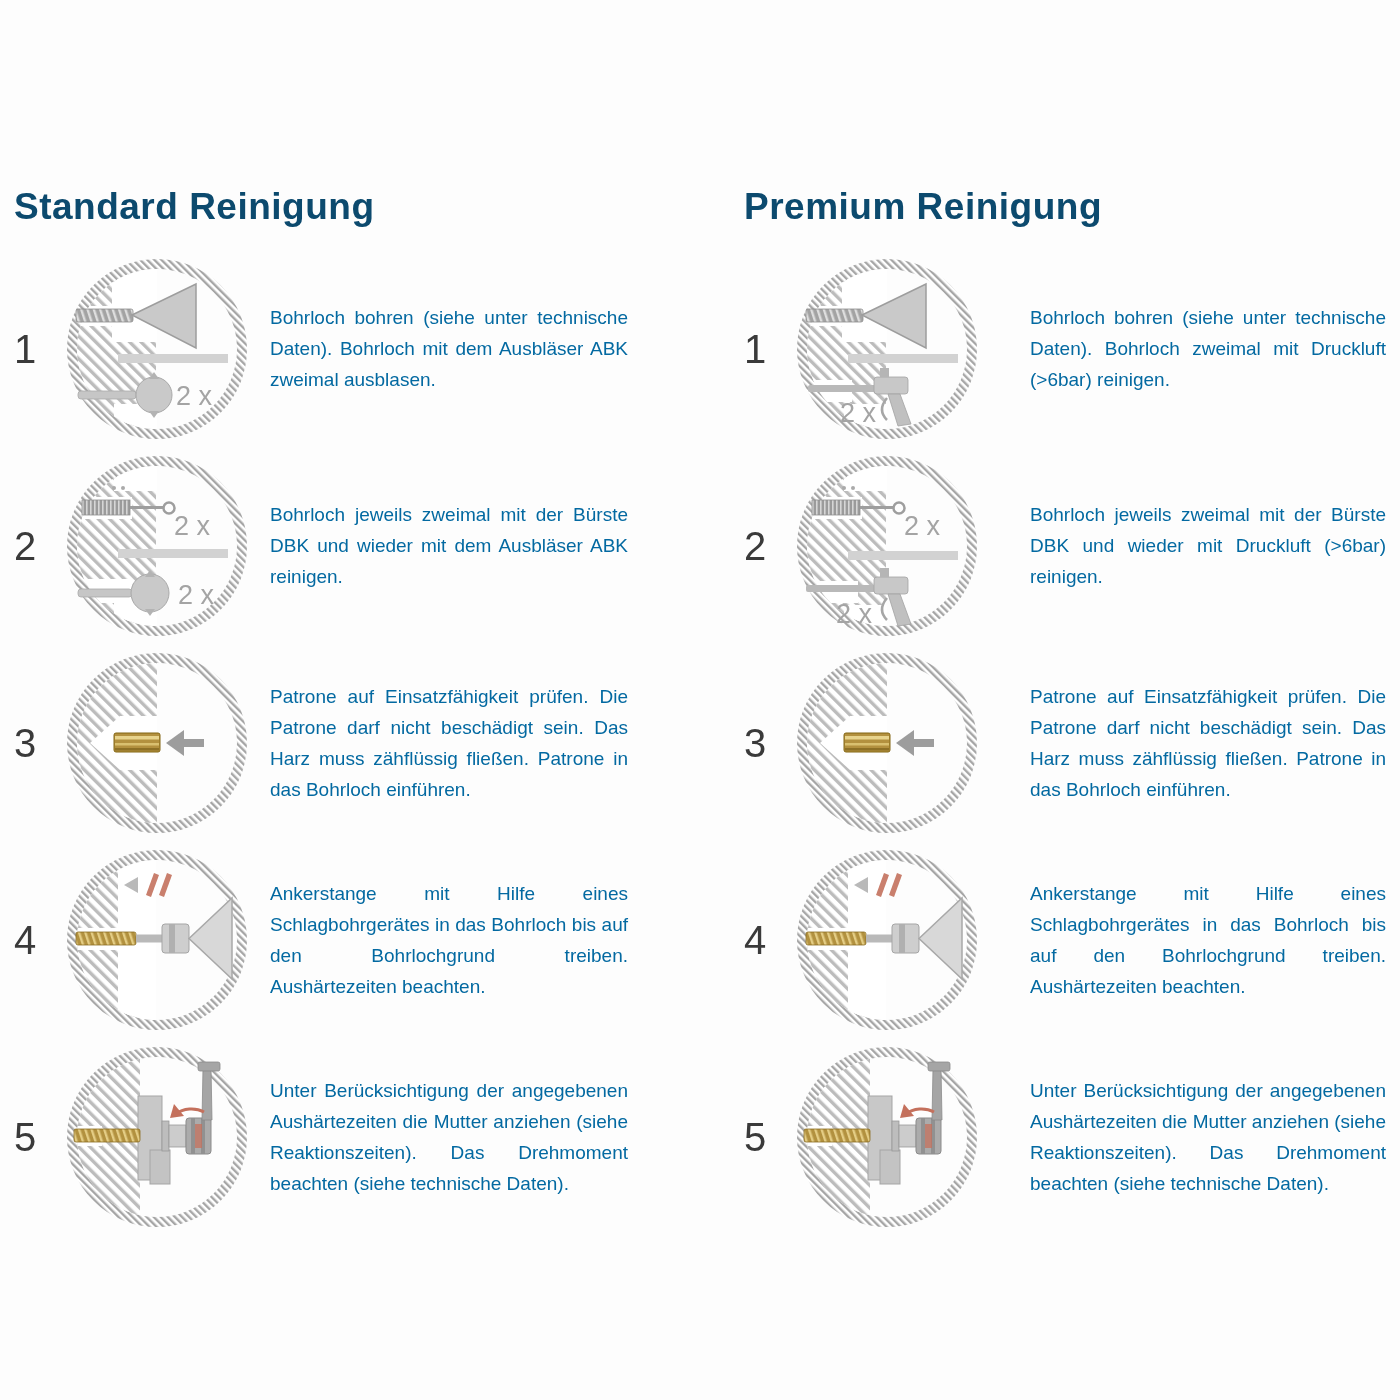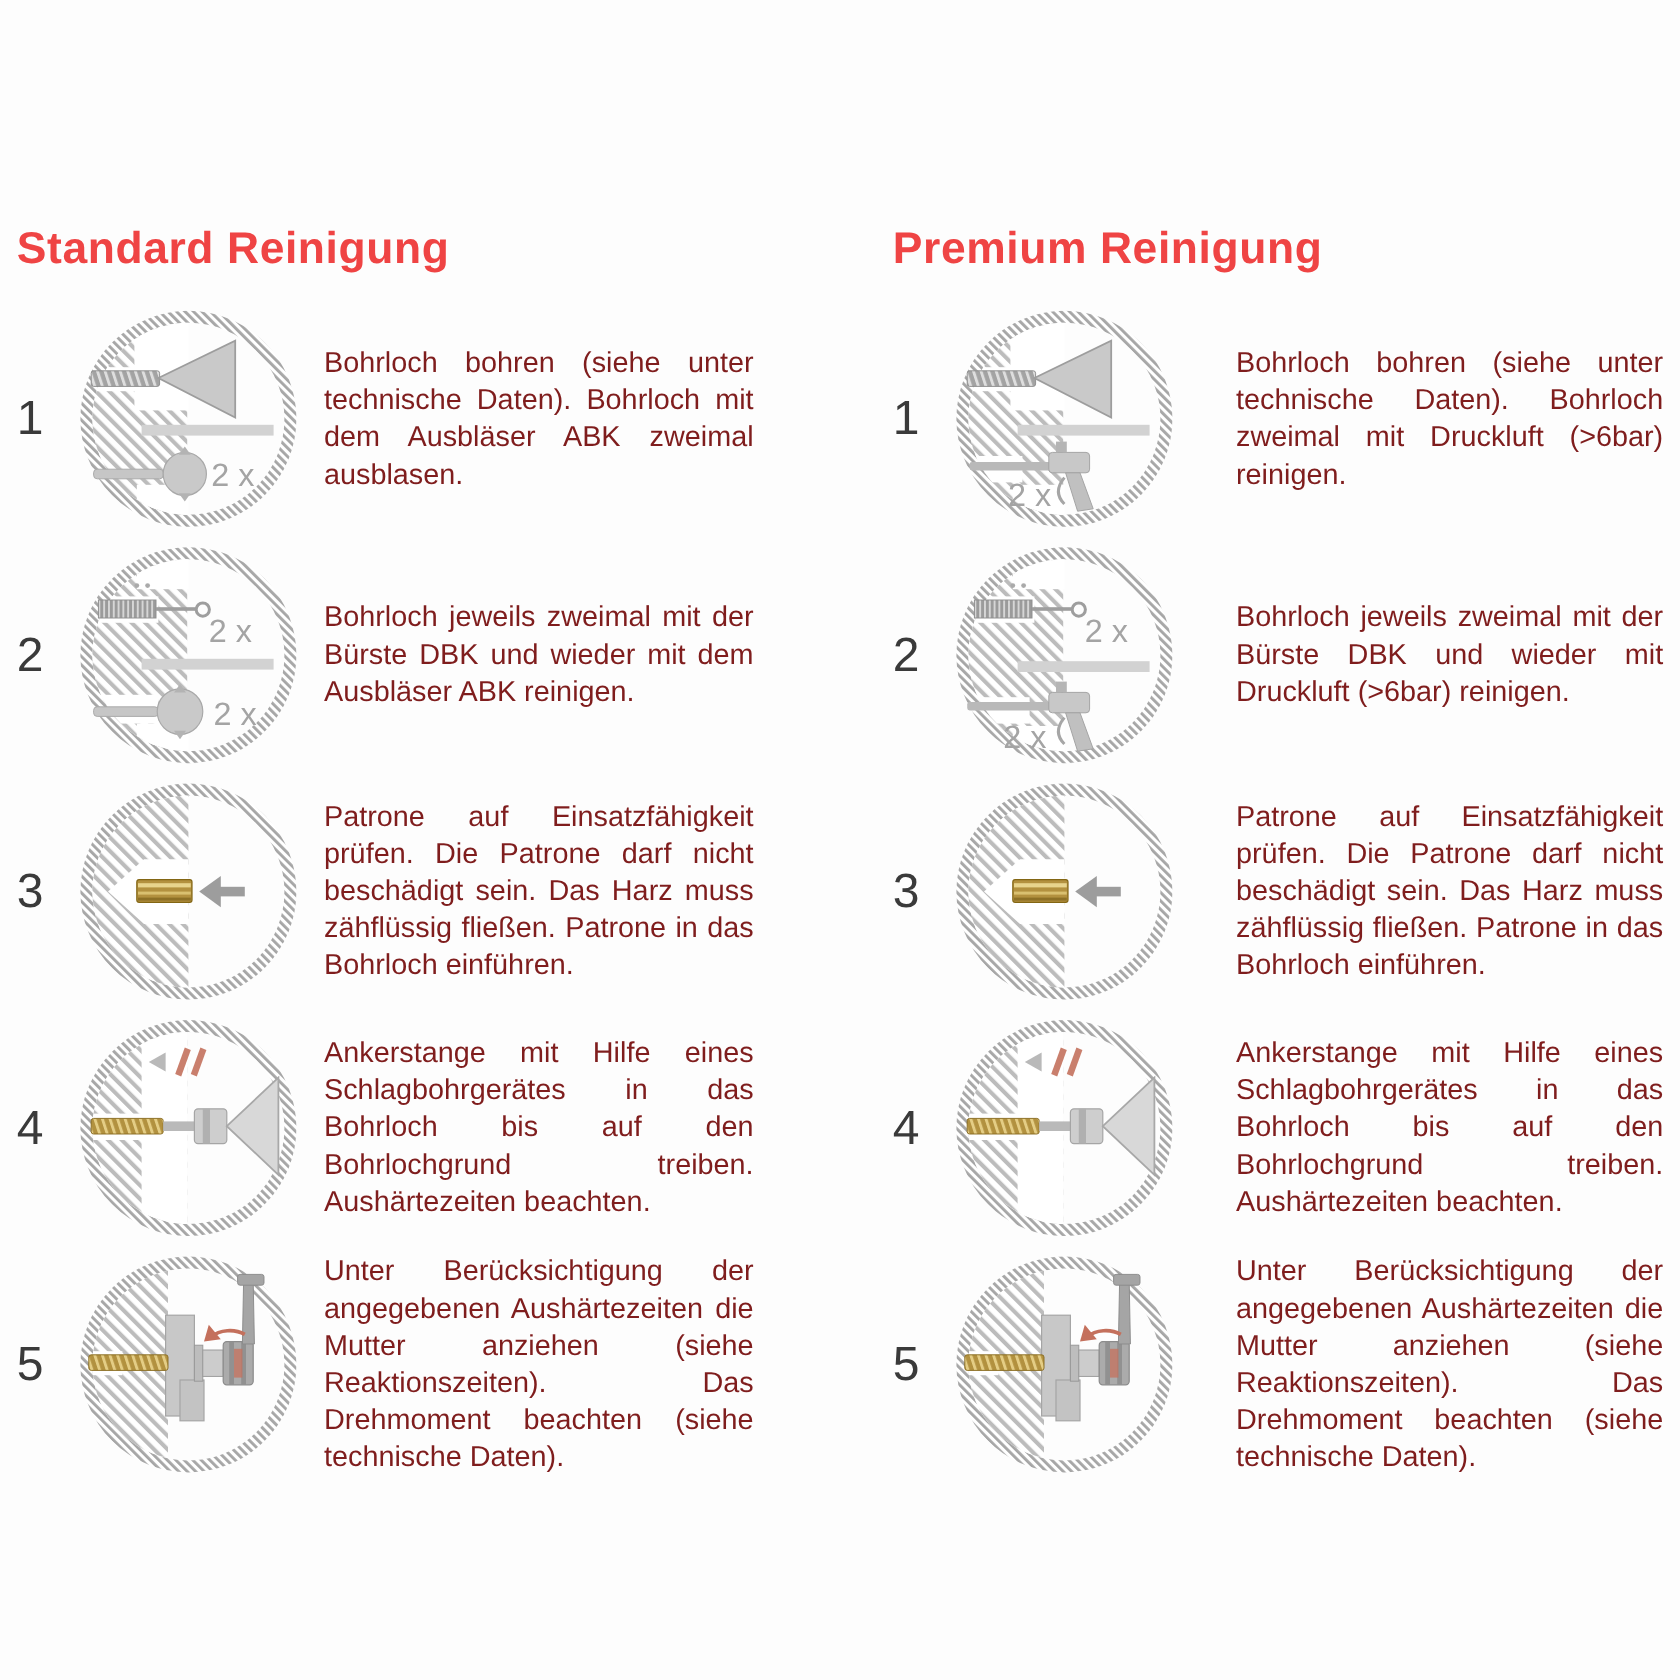--- a/index.html
+++ b/index.html
@@ -6,33 +6,33 @@
   body{
     width:1400px;height:1400px;
     background:#fdfdfd;
     font-family:"Liberation Sans",sans-serif;
     position:relative;overflow:hidden;
   }
   .col{position:absolute;top:186px;width:668px;}
   .col-left{left:14px;}
   .col-right{left:744px;}
   .title{
-    font-size:37px;font-weight:bold;color:#ef4444;
+    font-size:37px;font-weight:bold;color:#0c4a6e;
     margin:0;line-height:42px;letter-spacing:0.5px;
   }
   .steps{margin-top:22px;}
   .step{display:flex;align-items:center;height:197px;}
   .num{
     width:48px;flex:none;font-size:40px;color:#3a3a3a;
     line-height:1;
   }
   svg.illus{width:190px;height:190px;flex:none;}
   .txt{
     margin-left:18px;width:358px;
-    font-size:24px;line-height:31px;color:#7f1d1d;
+    font-size:19px;line-height:31px;color:#0369a1;
     text-align:justify;
   }
   .col-right .txt{margin-left:48px;width:356px;}
   .lbl{
     font-size:27px;fill:#a4a4a4;
     font-family:"Liberation Sans",sans-serif;
   }
 </style>
 </head>
 <body>

